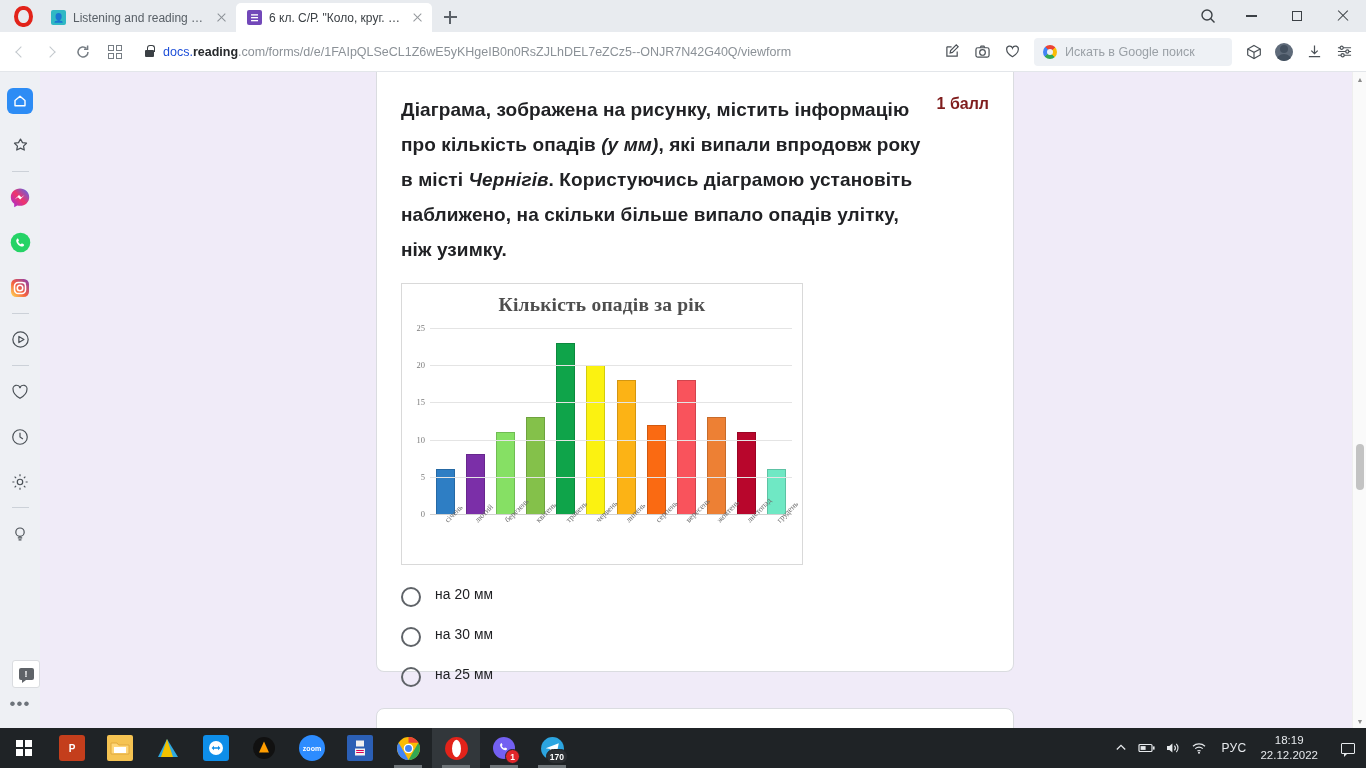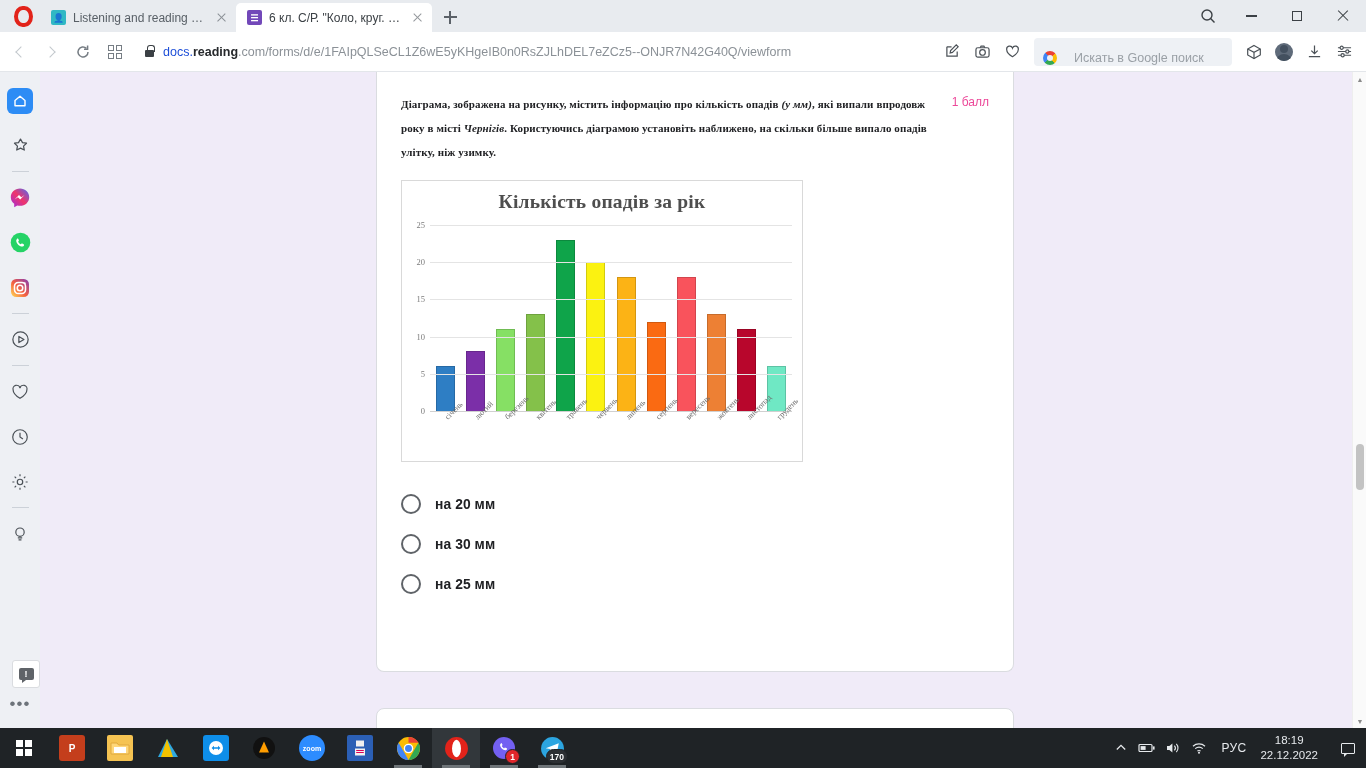--- a/index.html
+++ b/index.html
@@ -105,21 +105,21 @@
   .url b { color: #26292c; font-weight: 700; }
   .url .dom { color: #1d4ed8; }
 
   .ricon {
     width: 28px; height: 28px; display: flex; align-items: center; justify-content: center;
     color: #4b5157; border-radius: 4px; flex: 0 0 28px;
   }
 
   .gsearch {
     width: 198px; height: 28px; background: #eef1f5; border-radius: 4px;
-    display: flex; align-items: flex-start; gap: 17px; padding: 13px 9px; margin: 0 6px;
+    display: flex; align-items: center; gap: 8px; padding: 13px 9px; margin: 0 6px;
   }
   .glogo {
     width: 14px; height: 14px; border-radius: 50%;
     background:
       conic-gradient(from -40deg, #ea4335 0deg 90deg, #fbbc05 90deg 180deg, #34a853 180deg 270deg, #4285f4 270deg 360deg);
     position: relative; flex: 0 0 14px;
   }
   .glogo::after {
     content: ""; position: absolute; left: 4px; top: 4px; width: 6px; height: 6px;
     background: #eef1f5; border-radius: 50%;
@@ -159,26 +159,25 @@
   .pagebg { position: absolute; inset: 0; background: #f0ebf8; }
 
   .card {
     position: absolute; background: #fff; border: 1px solid #dadce0; border-radius: 8px;
   }
   .card1 { left: 336px; top: 0; width: 638px; height: 600px; border-top: none; border-radius: 0 0 8px 8px; }
   .card2 { left: 336px; top: 636px; width: 638px; height: 120px; }
 
   .qhead { display: flex; padding: 20px 24px 0 24px; gap: 10px; }
   .qtext {
-    font-size: 11px; line-height: 24px; color: #202124; font-weight: 700; flex: 1 1 auto;
+    font-size: 19px; line-height: 35px; color: #202124; font-weight: 700; flex: 1 1 auto;
     letter-spacing: .1px;
-    font-family: Liberation Serif, serif;
   }
   .qtext i { font-style: italic; }
-  .pts { font-size: 12px; color: #ec4899; white-space: nowrap; padding-top: 3px; font-weight: 400; }
+  .pts { font-size: 16px; color: #7f1d1d; white-space: nowrap; padding-top: 3px; font-weight: 700; }
 
   
   .chartwrap {
     margin: 16px 0 0 24px; width: 402px; height: 282px; border: 1px solid #d9d9d9; background: #fff;
     position: relative;
   }
   .chart-title {
     text-align: center; font-family: "Liberation Serif", serif; font-weight: 700;
     font-size: 19.5px; color: #4e4e4e; padding-top: 10px; letter-spacing: .2px;
   }
@@ -195,21 +194,21 @@
   .xlabels { position: absolute; left: 28px; right: 10px; top: 232px; height: 46px; display: flex; }
   .xslot { flex: 1 1 0; position: relative; }
   .xlab {
     position: absolute; left: 50%; top: 2px; transform: rotate(-45deg); transform-origin: left top;
     font-size: 8px; color: #6d6d6d; white-space: nowrap; font-family: "Liberation Serif", serif;
     margin-left: -2px;
   }
 
   
   .options { margin: 22px 0 0 24px; }
-  .opt { display: flex; align-items: center; gap: 14px; height: 40px; font-weight: bold; }
+  .opt { display: flex; align-items: flex-start; gap: 14px; height: 40px; }
   .radio {
     width: 20px; height: 20px; border: 2px solid #5f6368; border-radius: 50%; flex: 0 0 20px;
   }
   .optlabel { font-size: 13.8px; color: #202124; letter-spacing: .1px; }
 
   
   .feedback {
     position: absolute; left: 12px; bottom: 40px; width: 28px; height: 28px;
     background: #fff; border: 1px solid #dadce0; border-radius: 3px;
     display: flex; align-items: center; justify-content: center;

